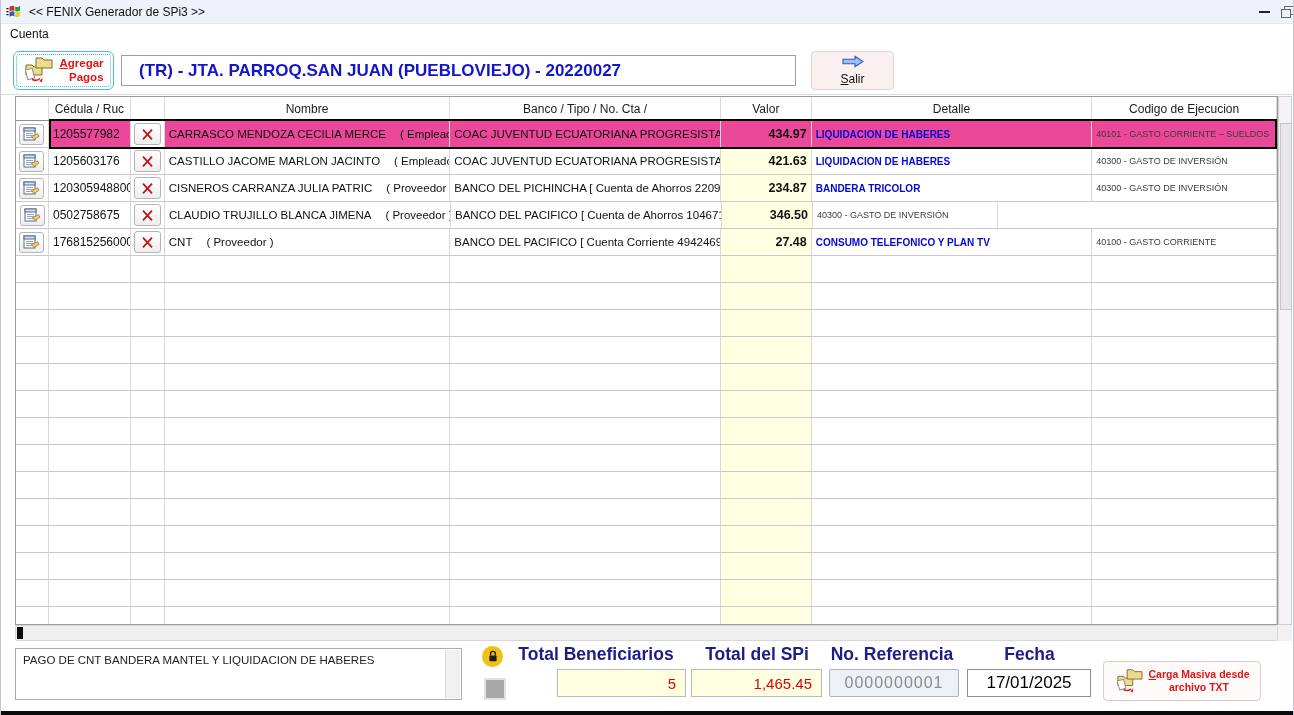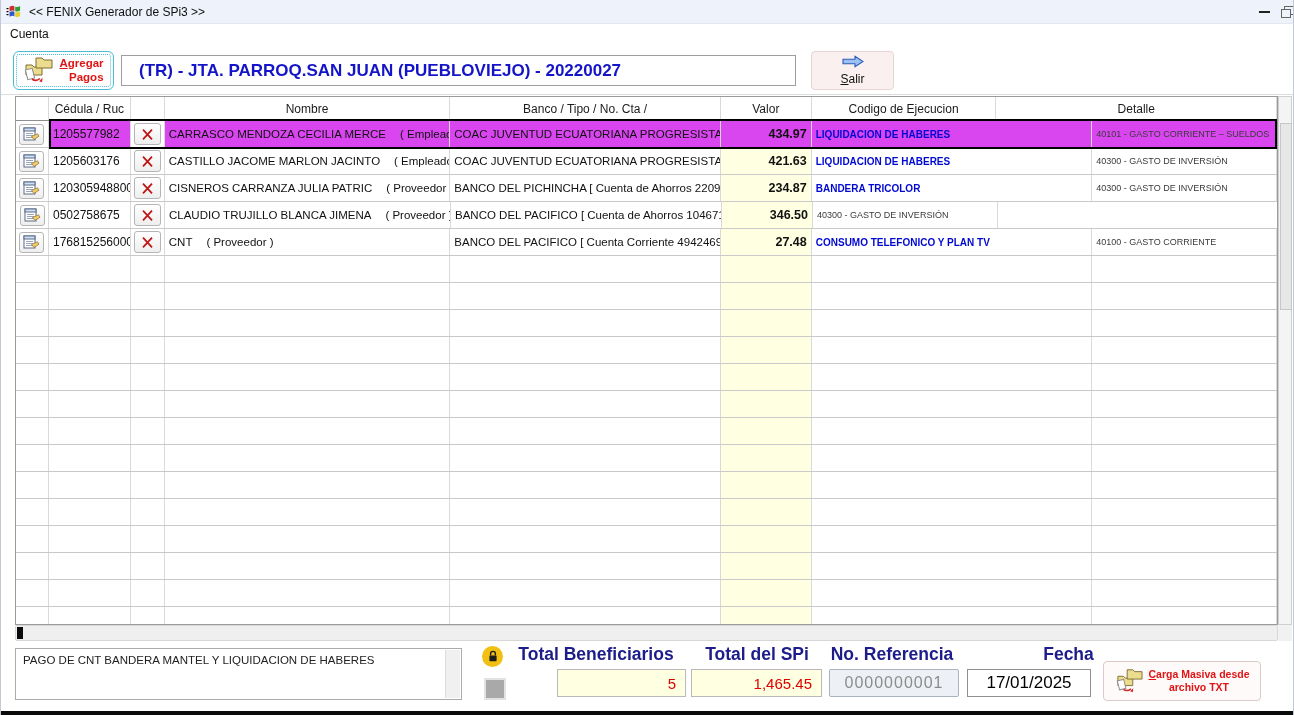--- a/index.html
+++ b/index.html
@@ -45,21 +45,21 @@
   .tr{display:flex;height:27px;border-bottom:1px solid #c9c9c9;box-sizing:border-box;position:relative;}
   .td{display:flex;align-items:center;padding:0 4px;border-right:1px solid #d9d9d9;box-sizing:border-box;
     overflow:hidden;white-space:nowrap;font-size:11.5px;color:#111;}
   .c0{justify-content:center;padding:0 2px;}
   .c1{font-size:12px;}
   .c2{justify-content:center;padding:0 2px;}
   .c3 .kind{margin-left:14px;}
   .c5{justify-content:flex-end;font-weight:bold;font-size:12.5px;background:#ffffe1;}
   .c6{color:#0008d2;font-weight:bold;font-size:10px;}
   .c7{font-size:9px;color:#3a3a3a;}
-  .tr.sel .td.green{background:#d946ef;}
+  .tr.sel .td.green{background:#ec4899;}
   .sel-outline{position:absolute;left:33px;right:0;top:-2px;bottom:-2px;border:2px solid #000;
     pointer-events:none;z-index:4;}
   .mini-btn{width:25px;height:21px;background:linear-gradient(#ffffff,#eeeeee);border:1px solid #b5b5b5;
     border-radius:3px;display:flex;align-items:center;justify-content:center;padding:0;cursor:default;}
   .x-btn{width:27px;height:22px;}
   
   .vscroll{position:absolute;left:1277px;top:96px;width:14px;height:529px;background:#f4f4f4;
     border:1px solid #cfcfcf;box-sizing:border-box;}
   .vthumb{position:absolute;left:1px;top:26px;width:10px;height:185px;background:#e7e7e7;border:1px solid #c6c6c6;}
   .hscroll{position:absolute;left:14px;top:625px;width:1263px;height:16px;background:#efefef;
@@ -70,21 +70,21 @@
   .note-box{position:absolute;left:14px;top:648px;width:447px;height:52px;border:1px solid #ababab;
     background:#fff;box-sizing:border-box;font-size:11.5px;color:#222;padding:5px 20px 4px 7px;overflow:hidden;}
   .note-scroll{position:absolute;right:1px;top:1px;bottom:1px;width:14px;background:#f0f0f0;border-left:1px solid #dcdcdc;}
   .lock-badge{position:absolute;left:481px;top:646px;width:21px;height:21px;border-radius:50%;
     background:#f2c012;display:flex;align-items:center;justify-content:center;}
   .gray-square{position:absolute;left:483px;top:678px;width:18px;height:18px;background:#a9a9a9;border:2px solid #e2e2e2;box-sizing:content-box;}
   .flabel{position:absolute;top:644px;font-size:17.5px;font-weight:bold;color:#1c1c8a;text-align:center;white-space:nowrap;}
   .lab-tb{left:505px;width:180px;}
   .lab-spi{left:690px;width:132px;}
   .lab-ref{left:824px;width:134px;}
-  .lab-fecha{left:965px;width:205px;}
+  .lab-fecha{left:926px;width:205px;}
   .fbox{position:absolute;top:669px;height:28px;box-sizing:border-box;display:flex;align-items:center;}
   .in-tb{left:556px;width:129px;background:#ffffe1;border:1px solid #b9b9b9;justify-content:flex-end;
     padding:0 9px;font-size:15px;color:#e00000;}
   .in-spi{left:690px;width:131px;background:#ffffe1;border:1px solid #b9b9b9;justify-content:flex-end;
     padding:0 9px;font-size:15px;color:#e00000;}
   .in-ref{left:828px;width:130px;background:#edf1f6;border:1px solid #aab3bf;border-radius:2px;
     justify-content:center;font-size:16px;color:#8c8c8c;letter-spacing:1px;}
   .in-fecha{left:966px;width:124px;background:#fff;border:1px solid #8f8f8f;justify-content:center;
     font-size:17px;color:#000;}
   .btn-carga{position:absolute;left:1102px;top:661px;width:158px;height:40px;background:#fffafa;
@@ -161,22 +161,22 @@
   </div>
 
   <div class="table">
     <div class="thead" id="thead">
         <div class="th" style="width: 33px;"></div>
         <div class="th" style="width: 82px;">Cédula / Ruc</div>
         <div class="th" style="width: 34px;"></div>
         <div class="th" style="width: 286px;">Nombre</div>
         <div class="th" style="width: 271px;">Banco / Tipo / No. Cta /</div>
         <div class="th" style="width: 91px;">Valor</div>
+        <div class="th" style="width: 281px;">Detalle</div>
         <div class="th" style="width: 185px;">Codigo de Ejecucion</div>
-        <div class="th" style="width: 281px;">Detalle</div>
       </div>
     <div id="tbody">
         <div class="tr sel">
           <div class="td c0" style="width: 33px;">
             <button class="mini-btn">
               <svg width="17" height="15" viewBox="0 0 17 15">
                 <rect x="1" y="1" width="11" height="12" fill="#fff" stroke="#5a6a86"></rect>
                 <rect x="1" y="1" width="11" height="3" fill="#cfe0f8" stroke="#5a6a86"></rect>
                 <line x1="3" y1="6.5" x2="10" y2="6.5" stroke="#9aa4b8"></line>
                 <line x1="3" y1="8.5" x2="10" y2="8.5" stroke="#9aa4b8"></line>

